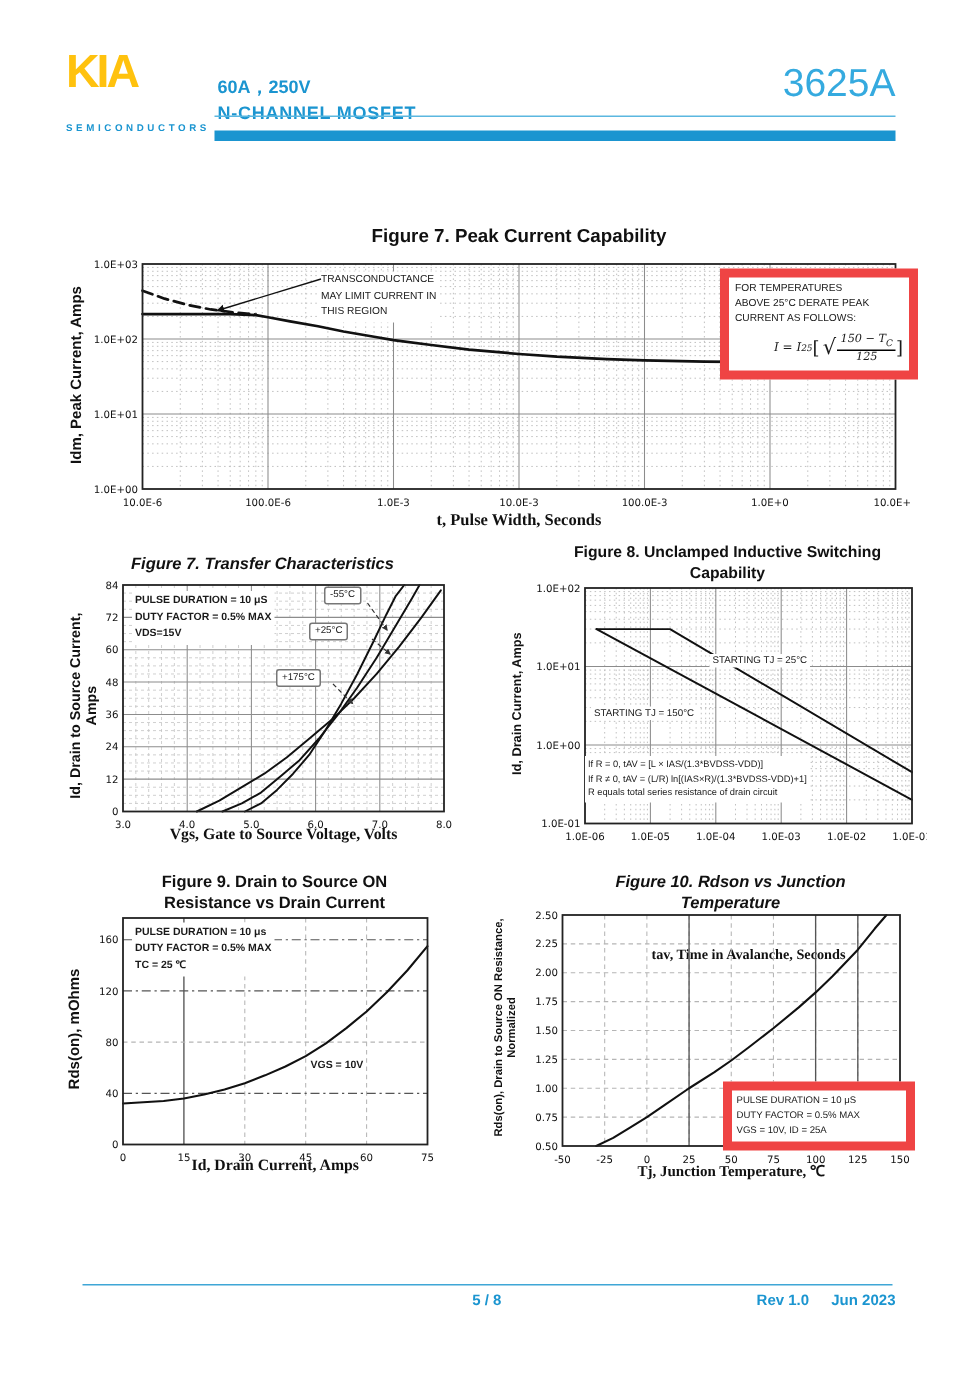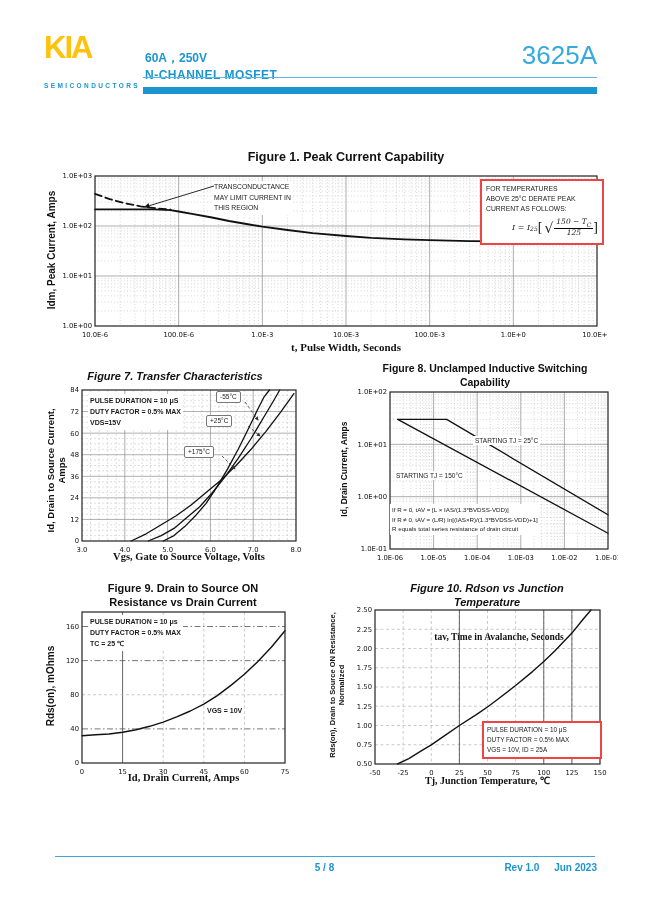--- a/index.html
+++ b/index.html
@@ -13,21 +13,21 @@
   .hline{position:absolute;left:143px;width:454px;border-top:1px solid #5bb7e0;}
   .hbar{position:absolute;left:143px;width:454px;height:7px;}
   
   .figtitle{position:absolute;font-weight:700;color:#111;text-align:center;line-height:1.3;}
   .xlab{position:absolute;font-weight:700;color:#111;text-align:center;font-family:Liberation Serif, serif;}
   .ylab{position:absolute;font-weight:700;color:#111;text-align:center;transform:rotate(-90deg);line-height:1.2;}
   .tick{font:6.8px "DejaVu Sans",sans-serif;fill:#111;}
   .ann{position:absolute;color:#1a1a1a;background:#fff;}
   .cond{font-weight:700;}
   .clabel{position:absolute;border:1px solid #777;background:#fff;color:#1a1a1a;font:6.5px/1.2 "Liberation Sans",sans-serif;padding:1px 3px;border-radius:2px;}
-  .notebox{position:absolute;border:2px solid #ef4444;background:#fff;color:#1a1a1a;}
+  .notebox{position:absolute;border:6px solid #ef4444;background:#fff;color:#1a1a1a;}
   .formula{display:flex;align-items:center;justify-content:flex-end;font-family:"DejaVu Serif",serif;font-style:italic;font-size:8px;margin-top:3px;}
   .formula sub{font-size:6px;}
   .frac{display:inline-flex;flex-direction:column;text-align:center;line-height:1.15;font-size:7.5px;}
   .frac .num{border-bottom:1px solid #000;padding:0 2px;}
   .radical{font-size:14px;font-style:normal;margin:0 1px 0 2px;}
   .brk{font-size:12px;font-style:normal;}
   
   .fline{position:absolute;left:55px;top:856px;width:540px;border-top:1.5px solid #3fa6d6;}
   .fpage{position:absolute;left:0;top:862px;width:649px;text-align:center;font-size:10px;font-weight:700;}
   .frev{position:absolute;left:420px;top:862px;width:177px;text-align:right;font-size:10px;font-weight:700;}
@@ -44,21 +44,21 @@
     <div class="spec" style="color:#1b95d0;">
       <div>60A，250V</div>
       <div style="letter-spacing:0.5px;">N-CHANNEL MOSFET</div>
     </div>
     <div class="part-number" style="color:#35aadf;">3625A</div>
     <div class="hline" style="top:77px;"></div>
     <div class="hbar" style="top:87px;background:#1b95d0;"></div>
   </header>
 
   <section>
-    <div class="figtitle" style="left:95px;top:149px;width:502px;font-size:12.5px;">Figure 1. Peak Current Capability</div>
+    <div class="figtitle" style="left:95px;top:149px;width:502px;font-size:12.5px;">Figure 7. Peak Current Capability</div>
     <div class="ylab" style="left:-23px;top:244px;width:150px;font-size:10px;">Idm, Peak Current, Amps</div>
     <svg class="abs" width="550" height="171" style="left:57px;top:171px;">
         <line x1="63.186176303886434" y1="5" x2="63.186176303886434" y2="155" stroke="#b9b9b9" stroke-width="0.6" stroke-dasharray="1,2.2"></line>
         <line x1="77.91914497821178" y1="5" x2="77.91914497821178" y2="155" stroke="#b9b9b9" stroke-width="0.6" stroke-dasharray="1,2.2"></line>
         <line x1="88.37235260777287" y1="5" x2="88.37235260777287" y2="155" stroke="#b9b9b9" stroke-width="0.6" stroke-dasharray="1,2.2"></line>
         <line x1="96.48049036278023" y1="5" x2="96.48049036278023" y2="155" stroke="#b9b9b9" stroke-width="0.6" stroke-dasharray="1,2.2"></line>
         <line x1="103.1053212820982" y1="5" x2="103.1053212820982" y2="155" stroke="#b9b9b9" stroke-width="0.6" stroke-dasharray="1,2.2"></line>
         <line x1="108.70653601452616" y1="5" x2="108.70653601452616" y2="155" stroke="#b9b9b9" stroke-width="0.6" stroke-dasharray="1,2.2"></line>
         <line x1="113.5585289116593" y1="5" x2="113.5585289116593" y2="155" stroke="#b9b9b9" stroke-width="0.6" stroke-dasharray="1,2.2"></line>
         <line x1="117.83828995642355" y1="5" x2="117.83828995642355" y2="155" stroke="#b9b9b9" stroke-width="0.6" stroke-dasharray="1,2.2"></line>

